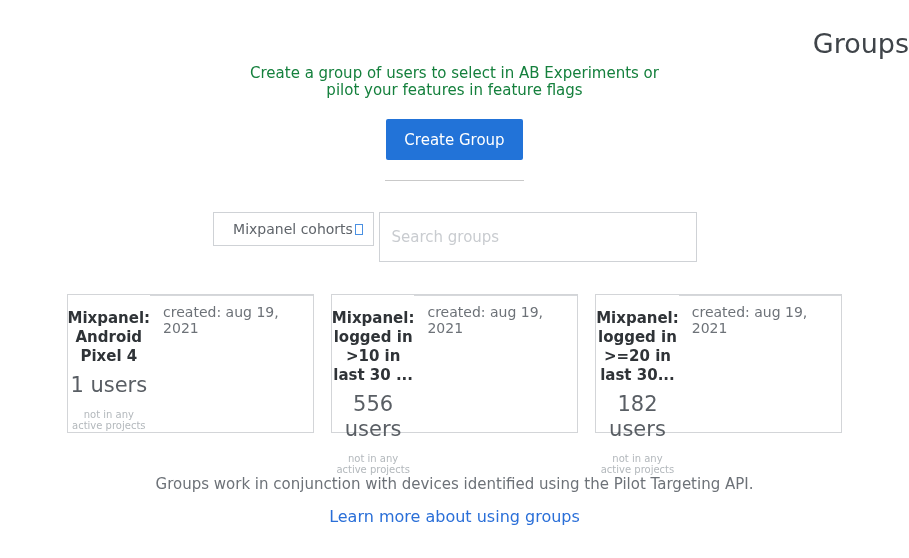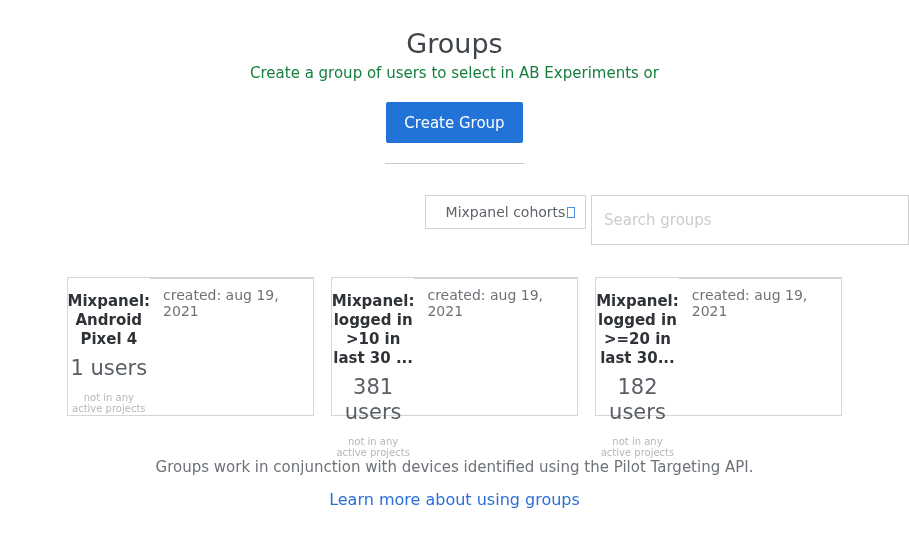--- a/index.html
+++ b/index.html
@@ -1,28 +1,28 @@
 <!DOCTYPE html>
 <html><head>
 <meta charset="utf-8">
 <style>
   * { margin:0; padding:0; box-sizing:border-box; }
   html,body { width:909px; height:558px; background:#ffffff;
     font-family:"DejaVu Sans","Liberation Sans",sans-serif; color:#3f4449; overflow:hidden; }
 
   .header { text-align:center; padding-top:28px; }
-  .page-title { font-size:27px; font-weight:400; color:#3f4449; line-height:32px; }
+  .page-title { font-size:27px; font-weight:400; color:#3f4449; line-height:32px;text-align:right; }
   .subtitle { margin-top:5px; font-size:15px; line-height:17px; color:#15803d; }
 
   .create-btn { margin-top:20px; width:137px; height:41px; background:#2273d8; color:#ffffff;
     border:none; font-size:15px; font-family:inherit; border-radius:2px; cursor:pointer; }
 
   .divider { width:139px; margin:20px auto 0; border:none; border-top:1px solid #c9c9c9; height:0; }
 
-  .controls { margin-top:31px; display:flex; justify-content:flex-end; gap:5px; }
+  .controls { margin-top:31px; display:flex; justify-content:center; gap:5px; }
   .dropdown { position:relative; width:161px; height:34px; border:1px solid #cfd2d6;
     display:flex; align-items:center; justify-content:center; font-size:14px; color:#5f646a;
     background:#fff; cursor:pointer; }
   .dropdown-glyph { position:absolute; right:10px; top:11px; width:8px; height:11px;
     border:1px solid #4a90e2; background:#fff; }
   .search-input { width:318px; height:50px; border:1px solid #cfd2d6; padding:0 12px;
     font-size:15px; font-family:inherit; color:#3f4449; outline:none; }
   .search-input::placeholder { color:#c9ccd0; }
 
   .cards { width:776px; margin:32px auto 0; display:flex; gap:17px; }
@@ -40,20 +40,21 @@
   .learn-link { display:inline-block; margin-top:14px; font-size:16px; color:#2a6fd8;
     text-decoration:none; cursor:pointer; }
 </style>
 </head>
 <body>
 
 <div class="header">
   <h1 class="page-title">Groups</h1>
   <div class="subtitle">
     <div>Create a group of users to select in AB Experiments or</div>
+    <div>pilot your features in feature flags</div>
   </div>
   <button class="create-btn">Create Group</button>
   <div class="divider"></div>
 </div>
 
 <div class="controls">
   <div class="dropdown">
     <span>Mixpanel cohorts</span>
     <span class="dropdown-glyph"></span>
   </div>
@@ -65,21 +66,21 @@
     <div class="card-body">
       <div class="card-title">Mixpanel: Android Pixel 4</div>
       <div class="card-users">1 users</div>
       <div class="card-note">not in any active projects</div>
     </div>
     <div class="card-footer">created: aug 19, 2021</div>
   </div>
   <div class="card">
     <div class="card-body">
       <div class="card-title">Mixpanel: logged in &gt;10 in last 30 ...</div>
-      <div class="card-users">381 users</div>
+      <div class="card-users">556 users</div>
       <div class="card-note">not in any active projects</div>
     </div>
     <div class="card-footer">created: aug 19, 2021</div>
   </div>
   <div class="card">
     <div class="card-body">
       <div class="card-title">Mixpanel: logged in &gt;=20 in last 30...</div>
       <div class="card-users">182 users</div>
       <div class="card-note">not in any active projects</div>
     </div>

